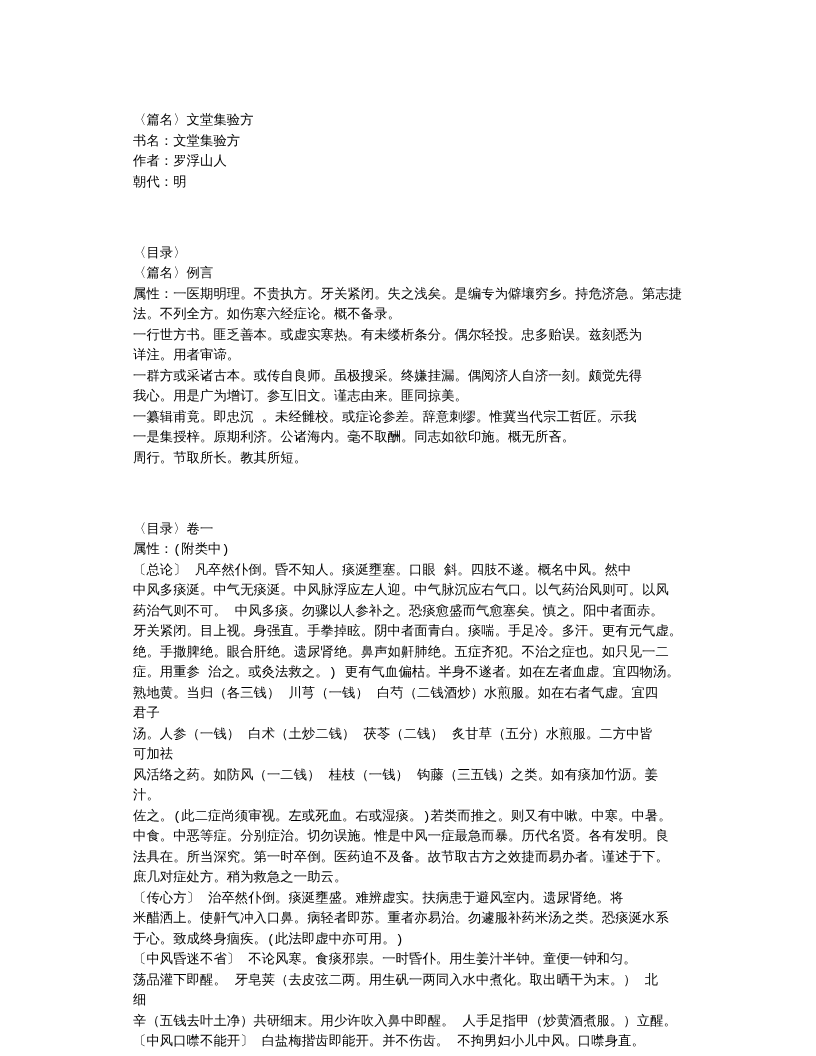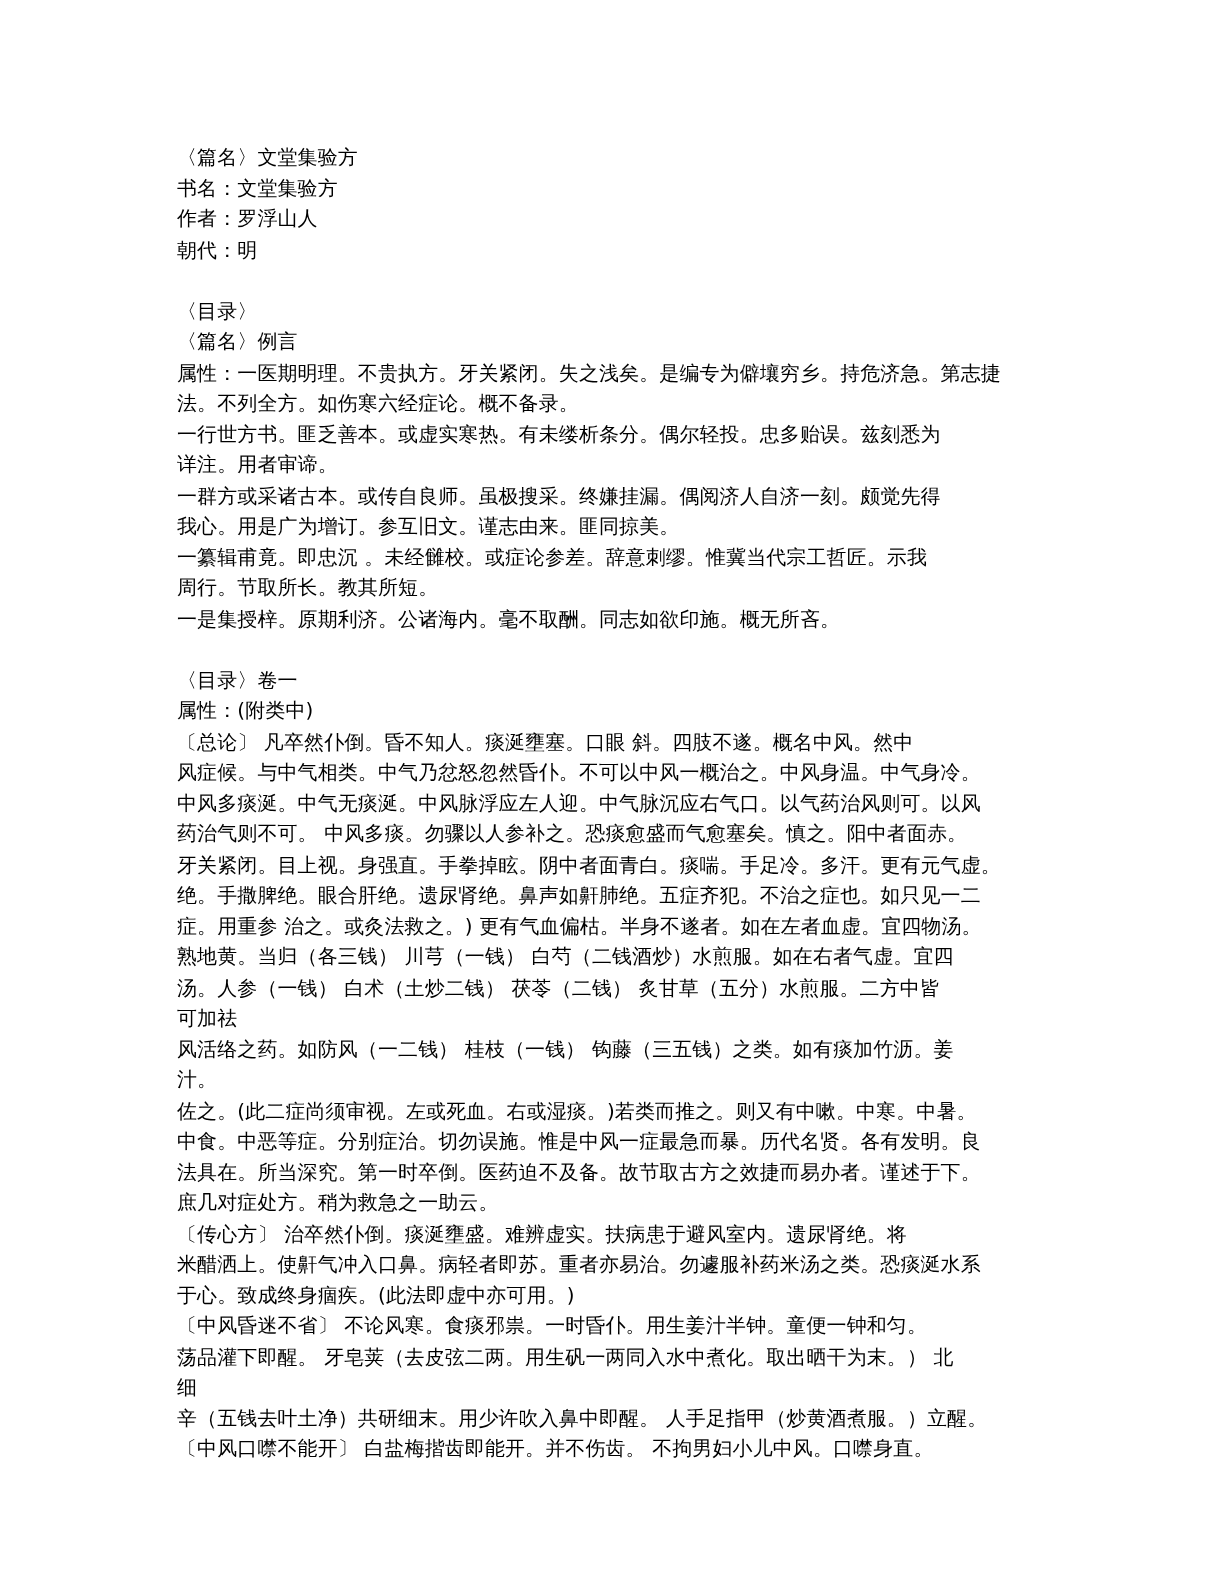--- a/index.html
+++ b/index.html
@@ -26,22 +26,23 @@
     letter-spacing: 0.1px;
   }
   .line {
     white-space: pre-wrap;
     word-break: break-all;
   }
   .blank {
     height: 20.5px;
   }
   .block {
-    margin: 0;
+    margin: 15px;
     padding: 0;
+    font-family: Liberation Mono, monospace;
   }
 </style>
 </head>
 <body>
 
 <div class="page">
   <div class="doc-body">
 
     <div class="block">
       <div class="line">〈篇名〉文堂集验方</div>
@@ -55,37 +56,37 @@
     <div class="block">
       <div class="line">〈目录〉</div>
       <div class="line">〈篇名〉例言</div>
       <div class="line">属性：一医期明理。不贵执方。牙关紧闭。失之浅矣。是编专为僻壤穷乡。持危济急。第志捷</div>
       <div class="line">法。不列全方。如伤寒六经症论。概不备录。</div>
       <div class="line">一行世方书。匪乏善本。或虚实寒热。有未缕析条分。偶尔轻投。忠多贻误。兹刻悉为</div>
       <div class="line">详注。用者审谛。</div>
       <div class="line">一群方或采诸古本。或传自良师。虽极搜采。终嫌挂漏。偶阅济人自济一刻。颇觉先得</div>
       <div class="line">我心。用是广为增订。参互旧文。谨志由来。匪同掠美。</div>
       <div class="line">一纂辑甫竟。即忠沉 。未经雠校。或症论参差。辞意刺缪。惟冀当代宗工哲匠。示我</div>
+      <div class="line">一是集授梓。原期利济。公诸海内。毫不取酬。同志如欲印施。概无所吝。</div>
       <div class="line">周行。节取所长。教其所短。</div>
-      <div class="line">一是集授梓。原期利济。公诸海内。毫不取酬。同志如欲印施。概无所吝。</div>
     </div>
 
     <div class="blank"></div>
 
     <div class="block">
       <div class="line">〈目录〉卷一</div>
       <div class="line">属性：(附类中)</div>
       <div class="line">〔总论〕 凡卒然仆倒。昏不知人。痰涎壅塞。口眼 斜。四肢不遂。概名中风。然中</div>
-      <div class="line">风症候。与中气相类。中气乃忿怒忽然昏仆。不可以中风一概治之。中风身温。中气身冷。</div>
       <div class="line">中风多痰涎。中气无痰涎。中风脉浮应左人迎。中气脉沉应右气口。以气药治风则可。以风</div>
       <div class="line">药治气则不可。 中风多痰。勿骤以人参补之。恐痰愈盛而气愈塞矣。慎之。阳中者面赤。</div>
       <div class="line">牙关紧闭。目上视。身强直。手拳掉眩。阴中者面青白。痰喘。手足冷。多汗。更有元气虚。</div>
       <div class="line">绝。手撒脾绝。眼合肝绝。遗尿肾绝。鼻声如鼾肺绝。五症齐犯。不治之症也。如只见一二</div>
       <div class="line">症。用重参 治之。或灸法救之。) 更有气血偏枯。半身不遂者。如在左者血虚。宜四物汤。</div>
       <div class="line">熟地黄。当归（各三钱） 川芎（一钱） 白芍（二钱酒炒）水煎服。如在右者气虚。宜四</div>
+      <div class="line">君子</div>
       <div class="line">汤。人参（一钱） 白术（土炒二钱） 茯苓（二钱） 炙甘草（五分）水煎服。二方中皆</div>
       <div class="line">可加祛</div>
       <div class="line">风活络之药。如防风（一二钱） 桂枝（一钱） 钩藤（三五钱）之类。如有痰加竹沥。姜</div>
       <div class="line">汁。</div>
       <div class="line">佐之。(此二症尚须审视。左或死血。右或湿痰。)若类而推之。则又有中嗽。中寒。中暑。</div>
       <div class="line">中食。中恶等症。分别症治。切勿误施。惟是中风一症最急而暴。历代名贤。各有发明。良</div>
       <div class="line">法具在。所当深究。第一时卒倒。医药迫不及备。故节取古方之效捷而易办者。谨述于下。</div>
       <div class="line">庶几对症处方。稍为救急之一助云。</div>
       <div class="line">〔传心方〕 治卒然仆倒。痰涎壅盛。难辨虚实。扶病患于避风室内。遗尿肾绝。将</div>
       <div class="line">米醋洒上。使鼾气冲入口鼻。病轻者即苏。重者亦易治。勿遽服补药米汤之类。恐痰涎水系</div>

